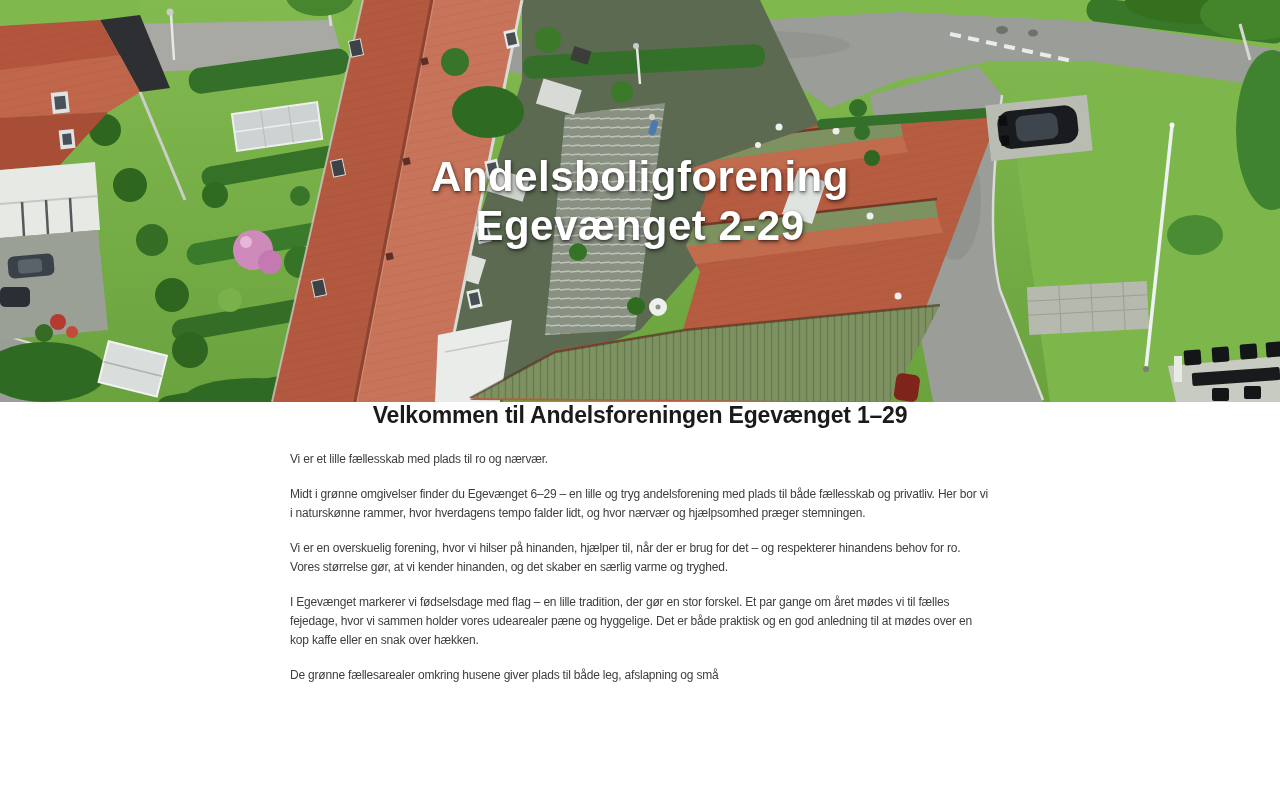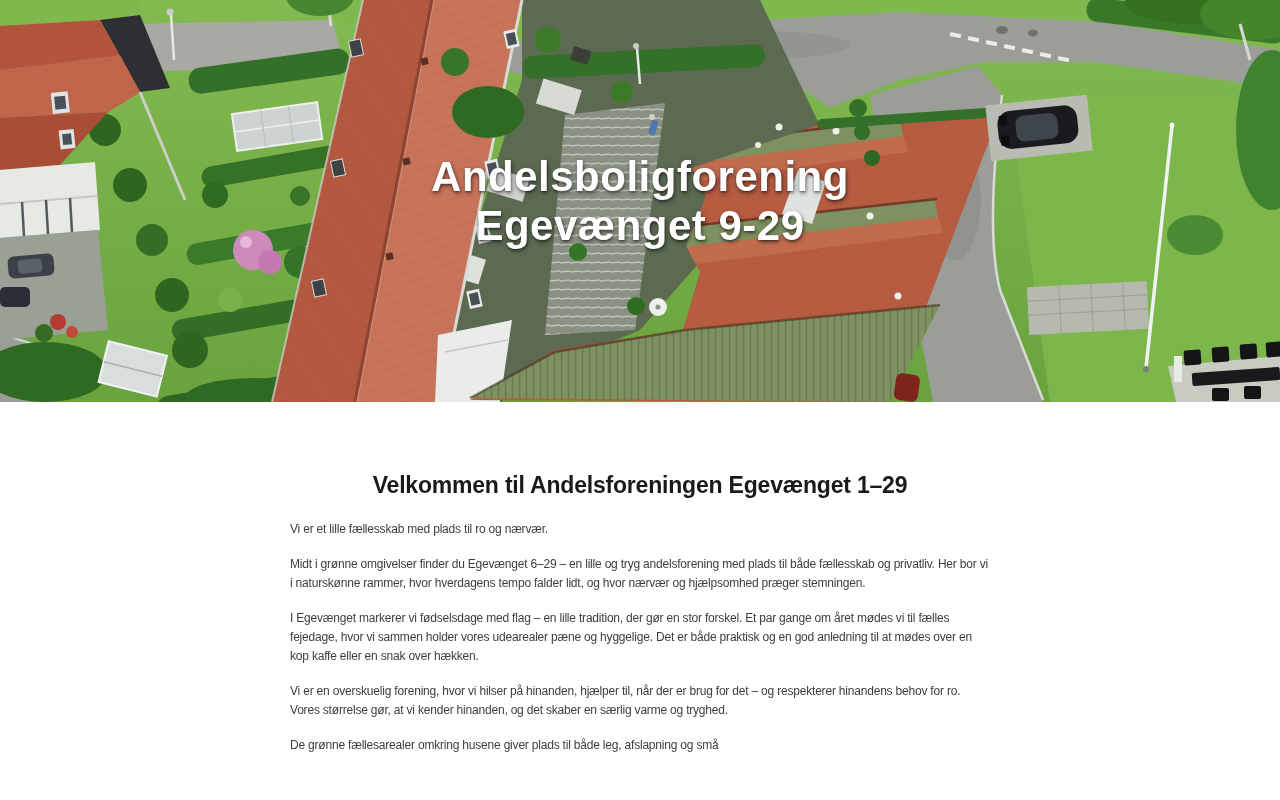--- a/index.html
+++ b/index.html
@@ -35,21 +35,20 @@
     line-height: 49px;
     letter-spacing: 0.5px;
     text-shadow: 1px 2px 4px rgba(0,0,0,0.5), 0 1px 2px rgba(0,0,0,0.35);
     white-space: nowrap;
   }
 
   
   .content {
     width: 700px;
     margin: 0 auto;
-    padding-top: 70px;
   }
   .content h2 {
     margin: 0 0 22px 0;
     text-align: center;
     font-size: 23px;
     line-height: 26px;
     font-weight: 700;
     color: #1a1a1a;
     letter-spacing: -0.2px;
   }
@@ -352,26 +351,26 @@
       </g>
 
       <g>
         <line x1="171" y1="14" x2="174" y2="60" stroke="#e8e8e6" stroke-width="2.5"></line>
         <circle cx="170" cy="12" r="3.5" fill="#caccc8"></circle>
       </g>
     </svg>
 
     <div class="hero-title">
       <div class="line">Andelsboligforening</div>
-      <div class="line">Egevænget 9-29</div>
+      <div class="line">Egevænget 2-29</div>
     </div>
   </header>
 
   <main class="content">
     <h2>Velkommen til Andelsforeningen Egevænget 1–29</h2>
     <p>Vi er et lille fællesskab med plads til ro og nærvær.</p>
     <p>Midt i grønne omgivelser finder du Egevænget 6–29 – en lille og tryg andelsforening med plads til både fællesskab og privatliv. Her bor vi i naturskønne rammer, hvor hverdagens tempo falder lidt, og hvor nærvær og hjælpsomhed præger stemningen.</p>
+    <p>Vi er en overskuelig forening, hvor vi hilser på hinanden, hjælper til, når der er brug for det – og respekterer hinandens behov for ro. Vores størrelse gør, at vi kender hinanden, og det skaber en særlig varme og tryghed.</p>
     <p>I Egevænget markerer vi fødselsdage med flag – en lille tradition, der gør en stor forskel. Et par gange om året mødes vi til fælles fejedage, hvor vi sammen holder vores udearealer pæne og hyggelige. Det er både praktisk og en god anledning til at mødes over en kop kaffe eller en snak over hækken.</p>
-    <p>Vi er en overskuelig forening, hvor vi hilser på hinanden, hjælper til, når der er brug for det – og respekterer hinandens behov for ro. Vores størrelse gør, at vi kender hinanden, og det skaber en særlig varme og tryghed.</p>
     <p>De grønne fællesarealer omkring husene giver plads til både leg, afslapning og små</p>
   </main>
 
 </div>
 
 </body></html>

